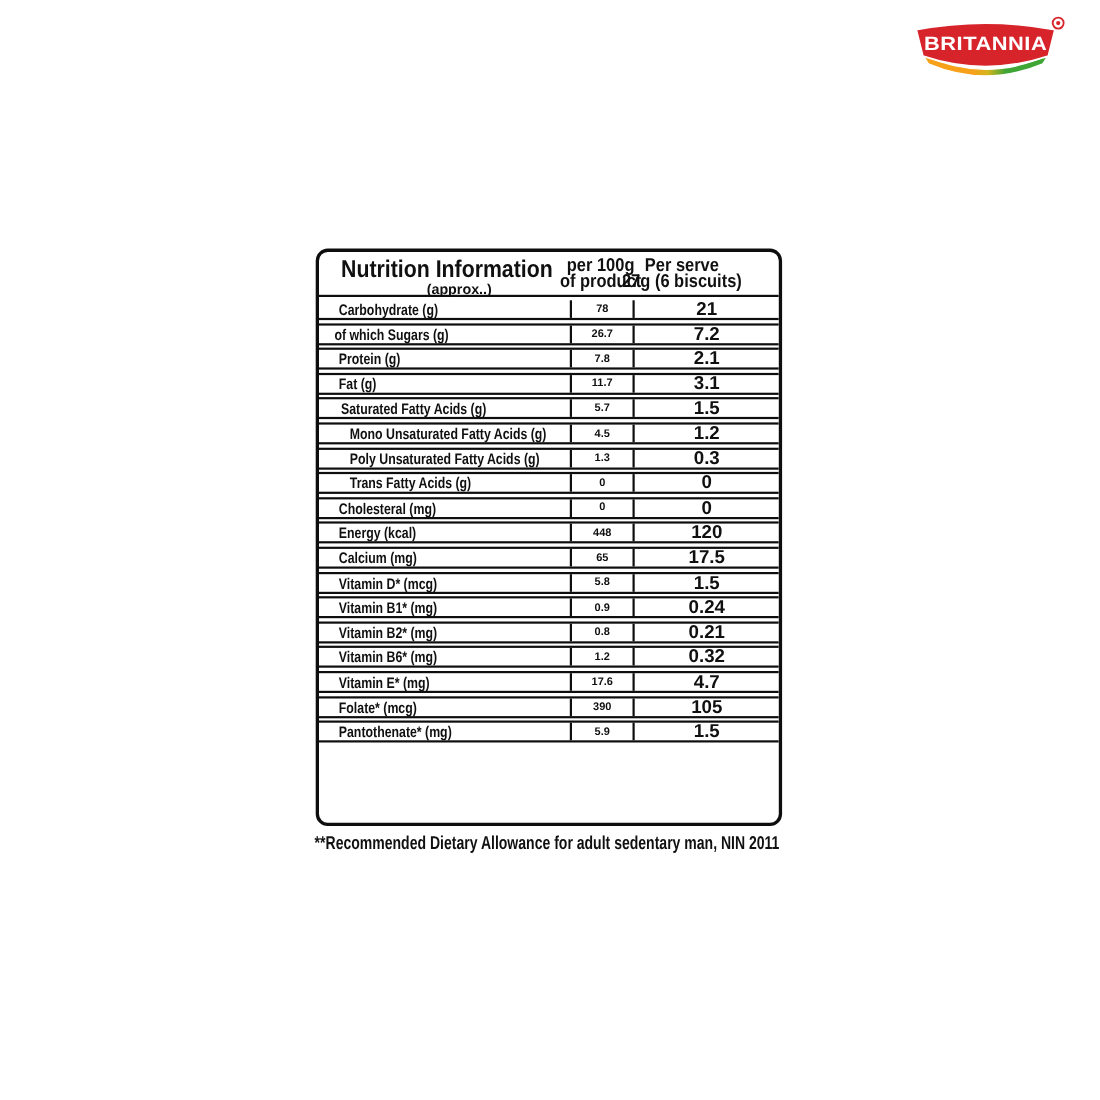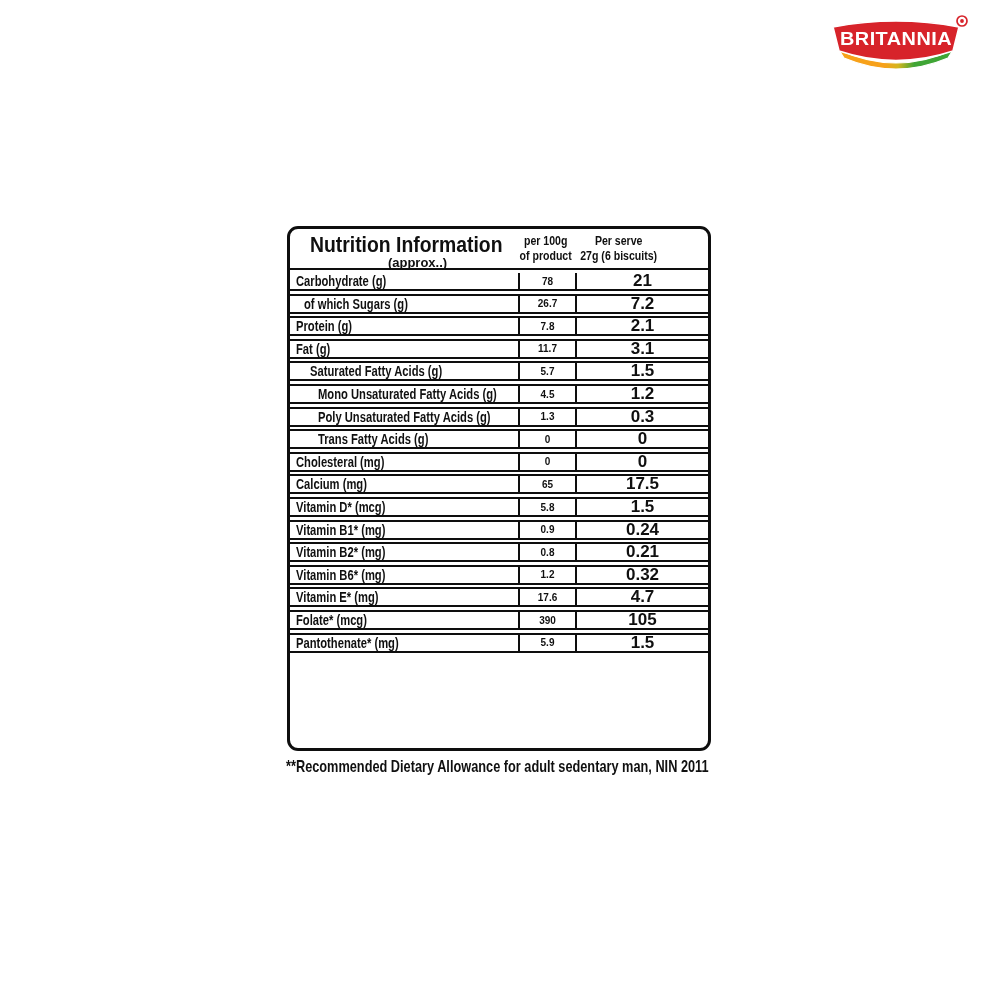--- a/index.html
+++ b/index.html
@@ -15,38 +15,38 @@
     border:3px solid #0e0e0e;border-radius:11px;background:#fff;
     box-sizing:border-box;overflow:hidden;
   }
   .thead{position:relative;height:41px;border-bottom:2px solid #0e0e0e;box-sizing:border-box;}
   .title-block{position:absolute;left:20px;top:3px;width:226px;}
   .title{
     font-size:22px;font-weight:bold;white-space:nowrap;
     transform:scaleX(0.88);transform-origin:left center;letter-spacing:0px;
   }
   .approx{font-size:13px;font-weight:bold;text-align:center;width:215px;margin-top:-3px;}
-  .colhead{position:absolute;top:5px;font-size:12px;font-weight:bold;line-height:14.5px;text-align:center;white-space:nowrap;}
+  .colhead{position:absolute;top:5px;font-size:17px;font-weight:bold;line-height:14.5px;text-align:center;white-space:nowrap;}
   .colhead .in{display:inline-block;transform:scaleX(0.88);transform-origin:center;}
   .ch1{left:213px;width:86px;}
   .ch2{left:268px;width:122px;}
   
   .rows{padding-top:0.5px;}
   .row{
     display:flex;height:20px;margin-top:2.6px;box-sizing:border-box;
     border-top:2px solid #0e0e0e;border-bottom:2px solid #0e0e0e;
     align-items:stretch;
   }
   .row:first-child{border-top:none;height:18px;}
   .cell{display:flex;align-items:center;box-sizing:border-box;font-weight:bold;}
   .lbl{width:228px;white-space:nowrap;overflow:visible;}
   .lbl .txt{font-size:14px;transform:scaleX(0.8);transform-origin:left center;display:inline-block;white-space:nowrap;}
   .v1{width:59px;border-left:2px solid #0e0e0e;border-right:2px solid #0e0e0e;justify-content:center;font-size:10px;}
   .v2{flex:1;justify-content:center;font-size:17px;}
-  .indent-0{padding-left:6px;}
+  .indent-0{padding-left:18px;}
   .indent-1{padding-left:14px;}
   .indent-2{padding-left:20px;}
   .indent-3{padding-left:28px;}
   
   .footnote{
     position:absolute;left:286px;top:757px;font-size:17px;font-weight:bold;white-space:nowrap;
     transform:scaleX(0.75);transform-origin:left top;
   }
 </style>
 </head>
@@ -161,20 +161,27 @@
   </div>
 
   <div class="row">
     <div class="cell lbl indent-0">
           <span class="txt">Cholesteral (mg)</span>
         </div>
     <div class="cell v1">0</div>
     <div class="cell v2">0</div>
   </div>
 
+  <div class="row">
+    <div class="cell lbl indent-0">
+          <span class="txt">Energy (kcal)</span>
+        </div>
+    <div class="cell v1">448</div>
+    <div class="cell v2">120</div>
+  </div>
 
   <div class="row">
     <div class="cell lbl indent-0">
           <span class="txt">Calcium (mg)</span>
         </div>
     <div class="cell v1">65</div>
     <div class="cell v2">17.5</div>
   </div>
 
 

